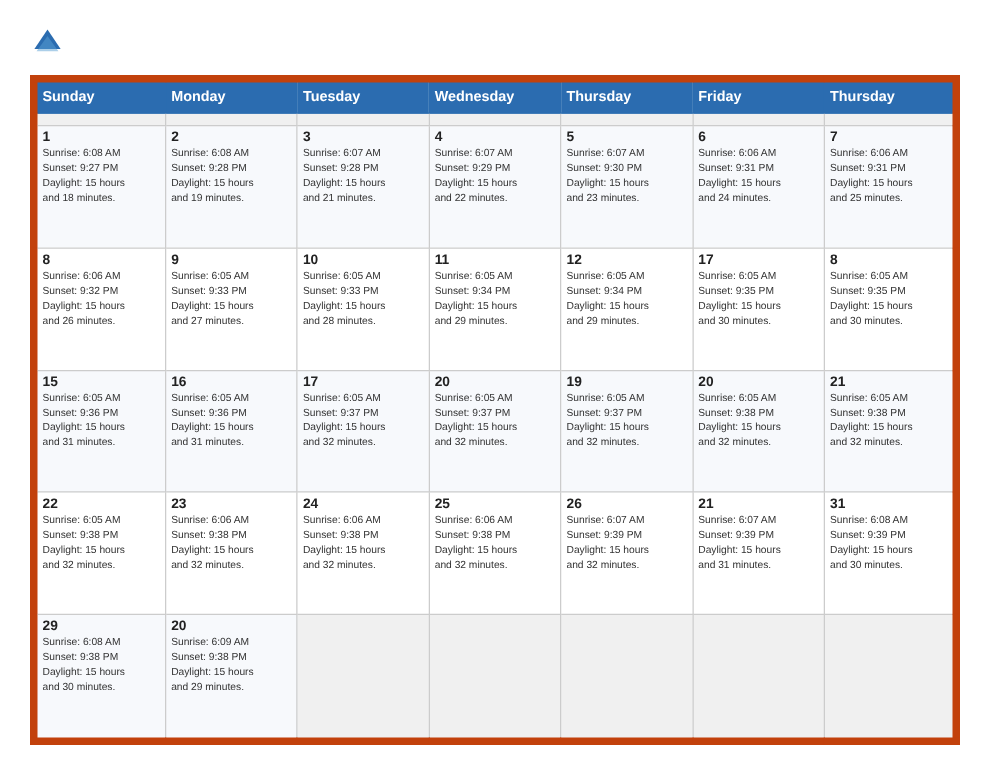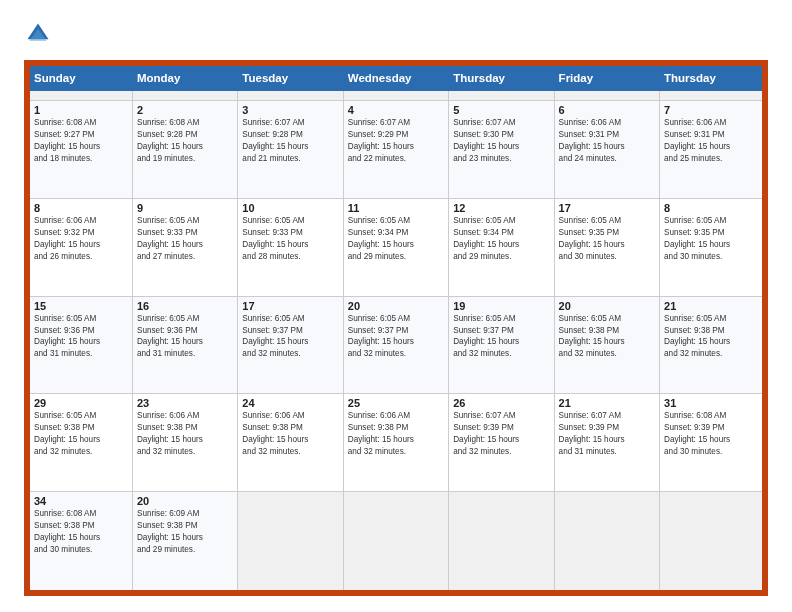--- a/index.html
+++ b/index.html
@@ -294,21 +294,21 @@
           <td>
             <span class="day-num">21</span>
             <div class="cell-text" style="white-space: pre-line;">Sunrise: 6:05 AM
 Sunset: 9:38 PM
 Daylight: 15 hours
 and 32 minutes.</div>
           </td>
         </tr>
         <tr>
           <td>
-            <span class="day-num">29</span>
+            <span class="day-num">22</span>
             <div class="cell-text" style="white-space: pre-line;">Sunrise: 6:05 AM
 Sunset: 9:38 PM
 Daylight: 15 hours
 and 32 minutes.</div>
           </td>
           <td>
             <span class="day-num">23</span>
             <div class="cell-text" style="white-space: pre-line;">Sunrise: 6:06 AM
 Sunset: 9:38 PM
 Daylight: 15 hours
@@ -345,21 +345,21 @@
           <td>
             <span class="day-num">31</span>
             <div class="cell-text" style="white-space: pre-line;">Sunrise: 6:08 AM
 Sunset: 9:39 PM
 Daylight: 15 hours
 and 30 minutes.</div>
           </td>
         </tr>
         <tr>
           <td>
-            <span class="day-num">34</span>
+            <span class="day-num">29</span>
             <div class="cell-text" style="white-space: pre-line;">Sunrise: 6:08 AM
 Sunset: 9:38 PM
 Daylight: 15 hours
 and 30 minutes.</div>
           </td>
           <td>
             <span class="day-num">20</span>
             <div class="cell-text" style="white-space: pre-line;">Sunrise: 6:09 AM
 Sunset: 9:38 PM
 Daylight: 15 hours

